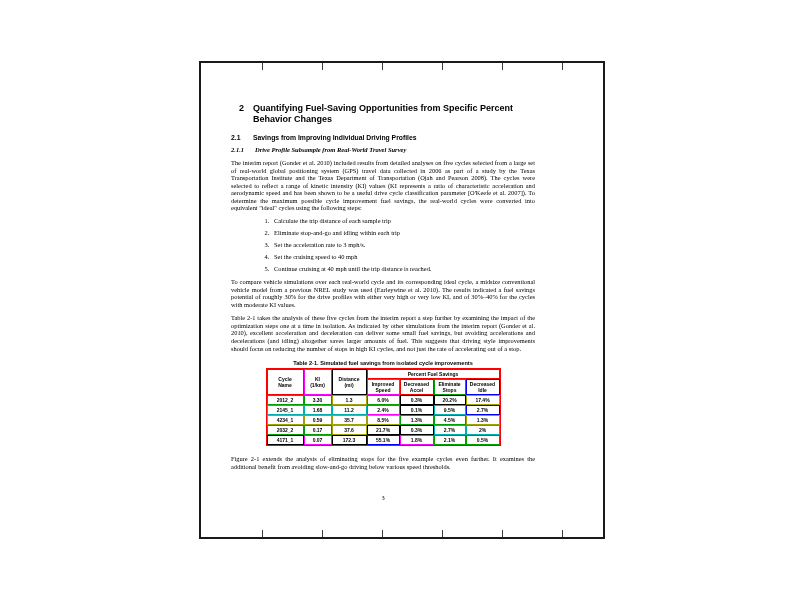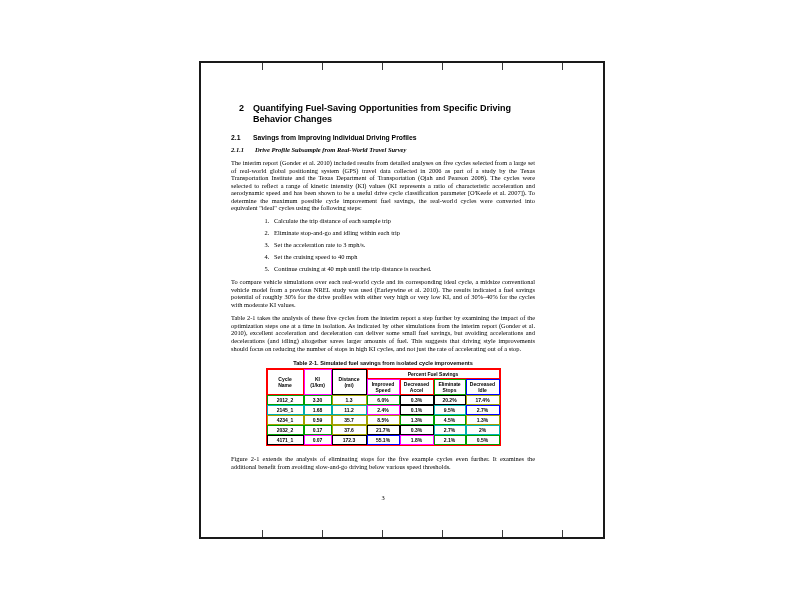--- a/index.html
+++ b/index.html
@@ -42,21 +42,21 @@
 </style>
 </head>
 <body>
 
 <div class="page">
 
   <div class="content">
 
     <div class="h1">
       <span class="num">2</span>
-      <span>Quantifying Fuel-Saving Opportunities from Specific Driving Behavior Changes</span>
+      <span>Quantifying Fuel-Saving Opportunities from Specific Percent Behavior Changes</span>
     </div>
 
     <div class="h2">
       <span class="num">2.1</span>
       <span>Savings from Improving Individual Driving Profiles</span>
     </div>
 
     <div class="h3">
       <span class="num">2.1.1</span>
       <span>Drive Profile Subsample from Real-World Travel Survey</span>

